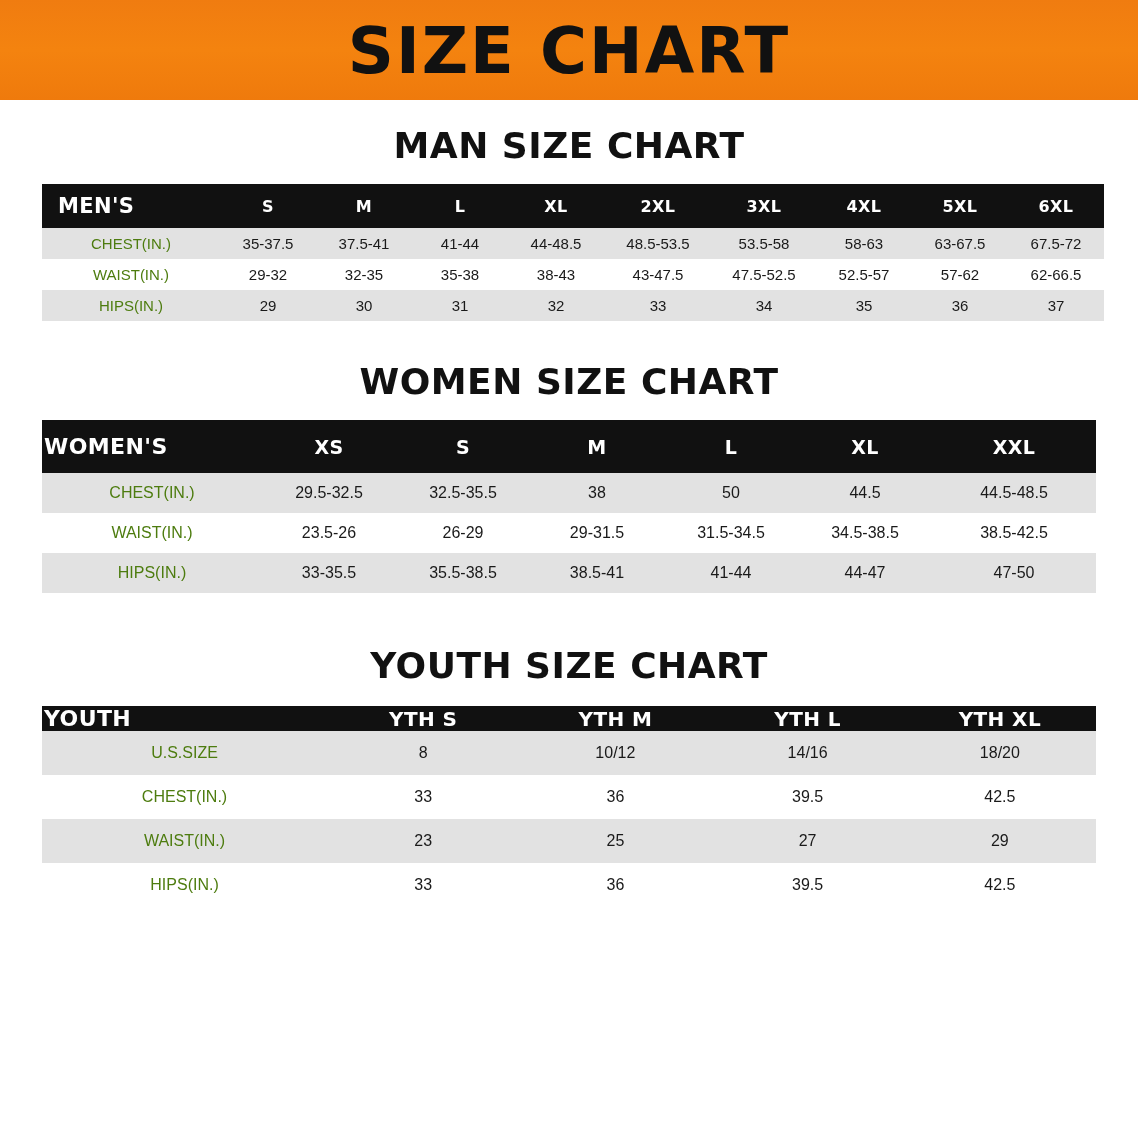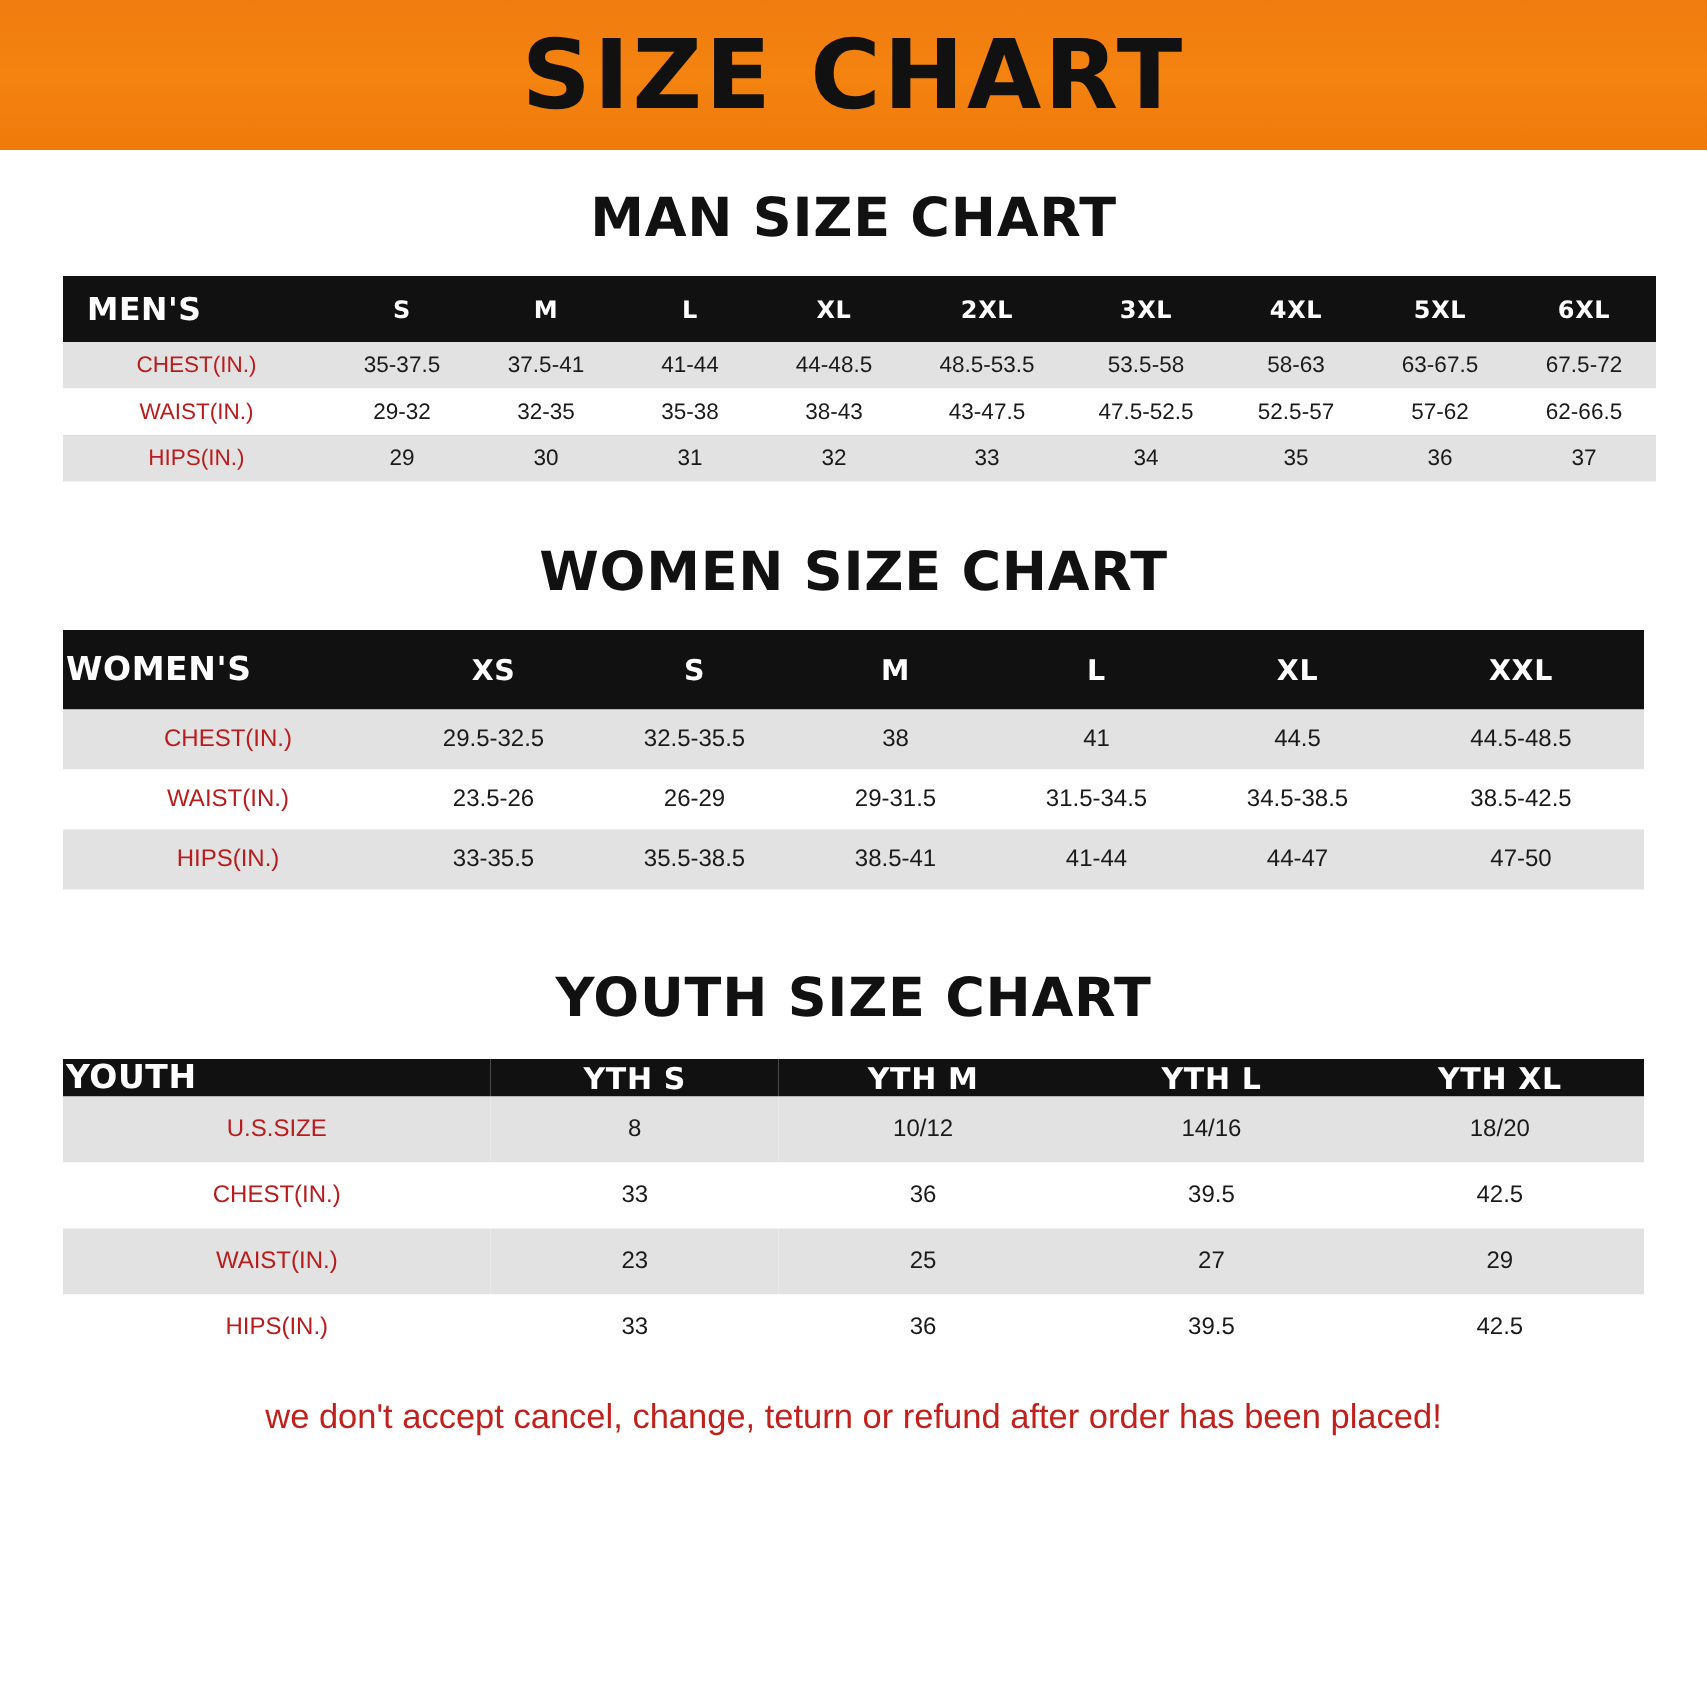--- a/index.html
+++ b/index.html
@@ -79,21 +79,21 @@
   table.size tbody td {
     font-family: "Liberation Sans", sans-serif;
     font-size: 15px;
     color: #1a1a1a;
     text-align: center;
     padding: 8px 2px;
   }
   table.size tbody td.rowhead {
     text-align: center;
     font-size: 15px;
-    color: #b91c1c;
+    color: #4d7c0f;
   }
   tr.shade td { background: #e2e2e2; }
   tr.plain td { background: #ffffff; }
 
   
   #men-table thead th { font-size: 16px; }
   #men-table thead th.rowhead { font-size: 21px; }
   #men-table tbody td { font-size: 15px; padding: 7px 1px; }
 
   
@@ -218,21 +218,21 @@
           <th>XL</th>
           <th>XXL</th>
         </tr>
       </thead>
       <tbody>
         <tr class="shade">
           <td class="rowhead">CHEST(IN.)</td>
           <td>29.5-32.5</td>
           <td>32.5-35.5</td>
           <td>38</td>
-          <td>41</td>
+          <td>50</td>
           <td>44.5</td>
           <td>44.5-48.5</td>
         </tr>
         <tr class="plain">
           <td class="rowhead">WAIST(IN.)</td>
           <td>23.5-26</td>
           <td>26-29</td>
           <td>29-31.5</td>
           <td>31.5-34.5</td>
           <td>34.5-38.5</td>
@@ -297,16 +297,15 @@
           <td>33</td>
           <td>36</td>
           <td>39.5</td>
           <td>42.5</td>
         </tr>
       </tbody>
     </table>
   </div>
 
   <div class="note">
-    <div>we don't accept cancel, change, teturn or refund after order has been placed!</div>
   </div>
 
 </div>
 
 </body></html>

